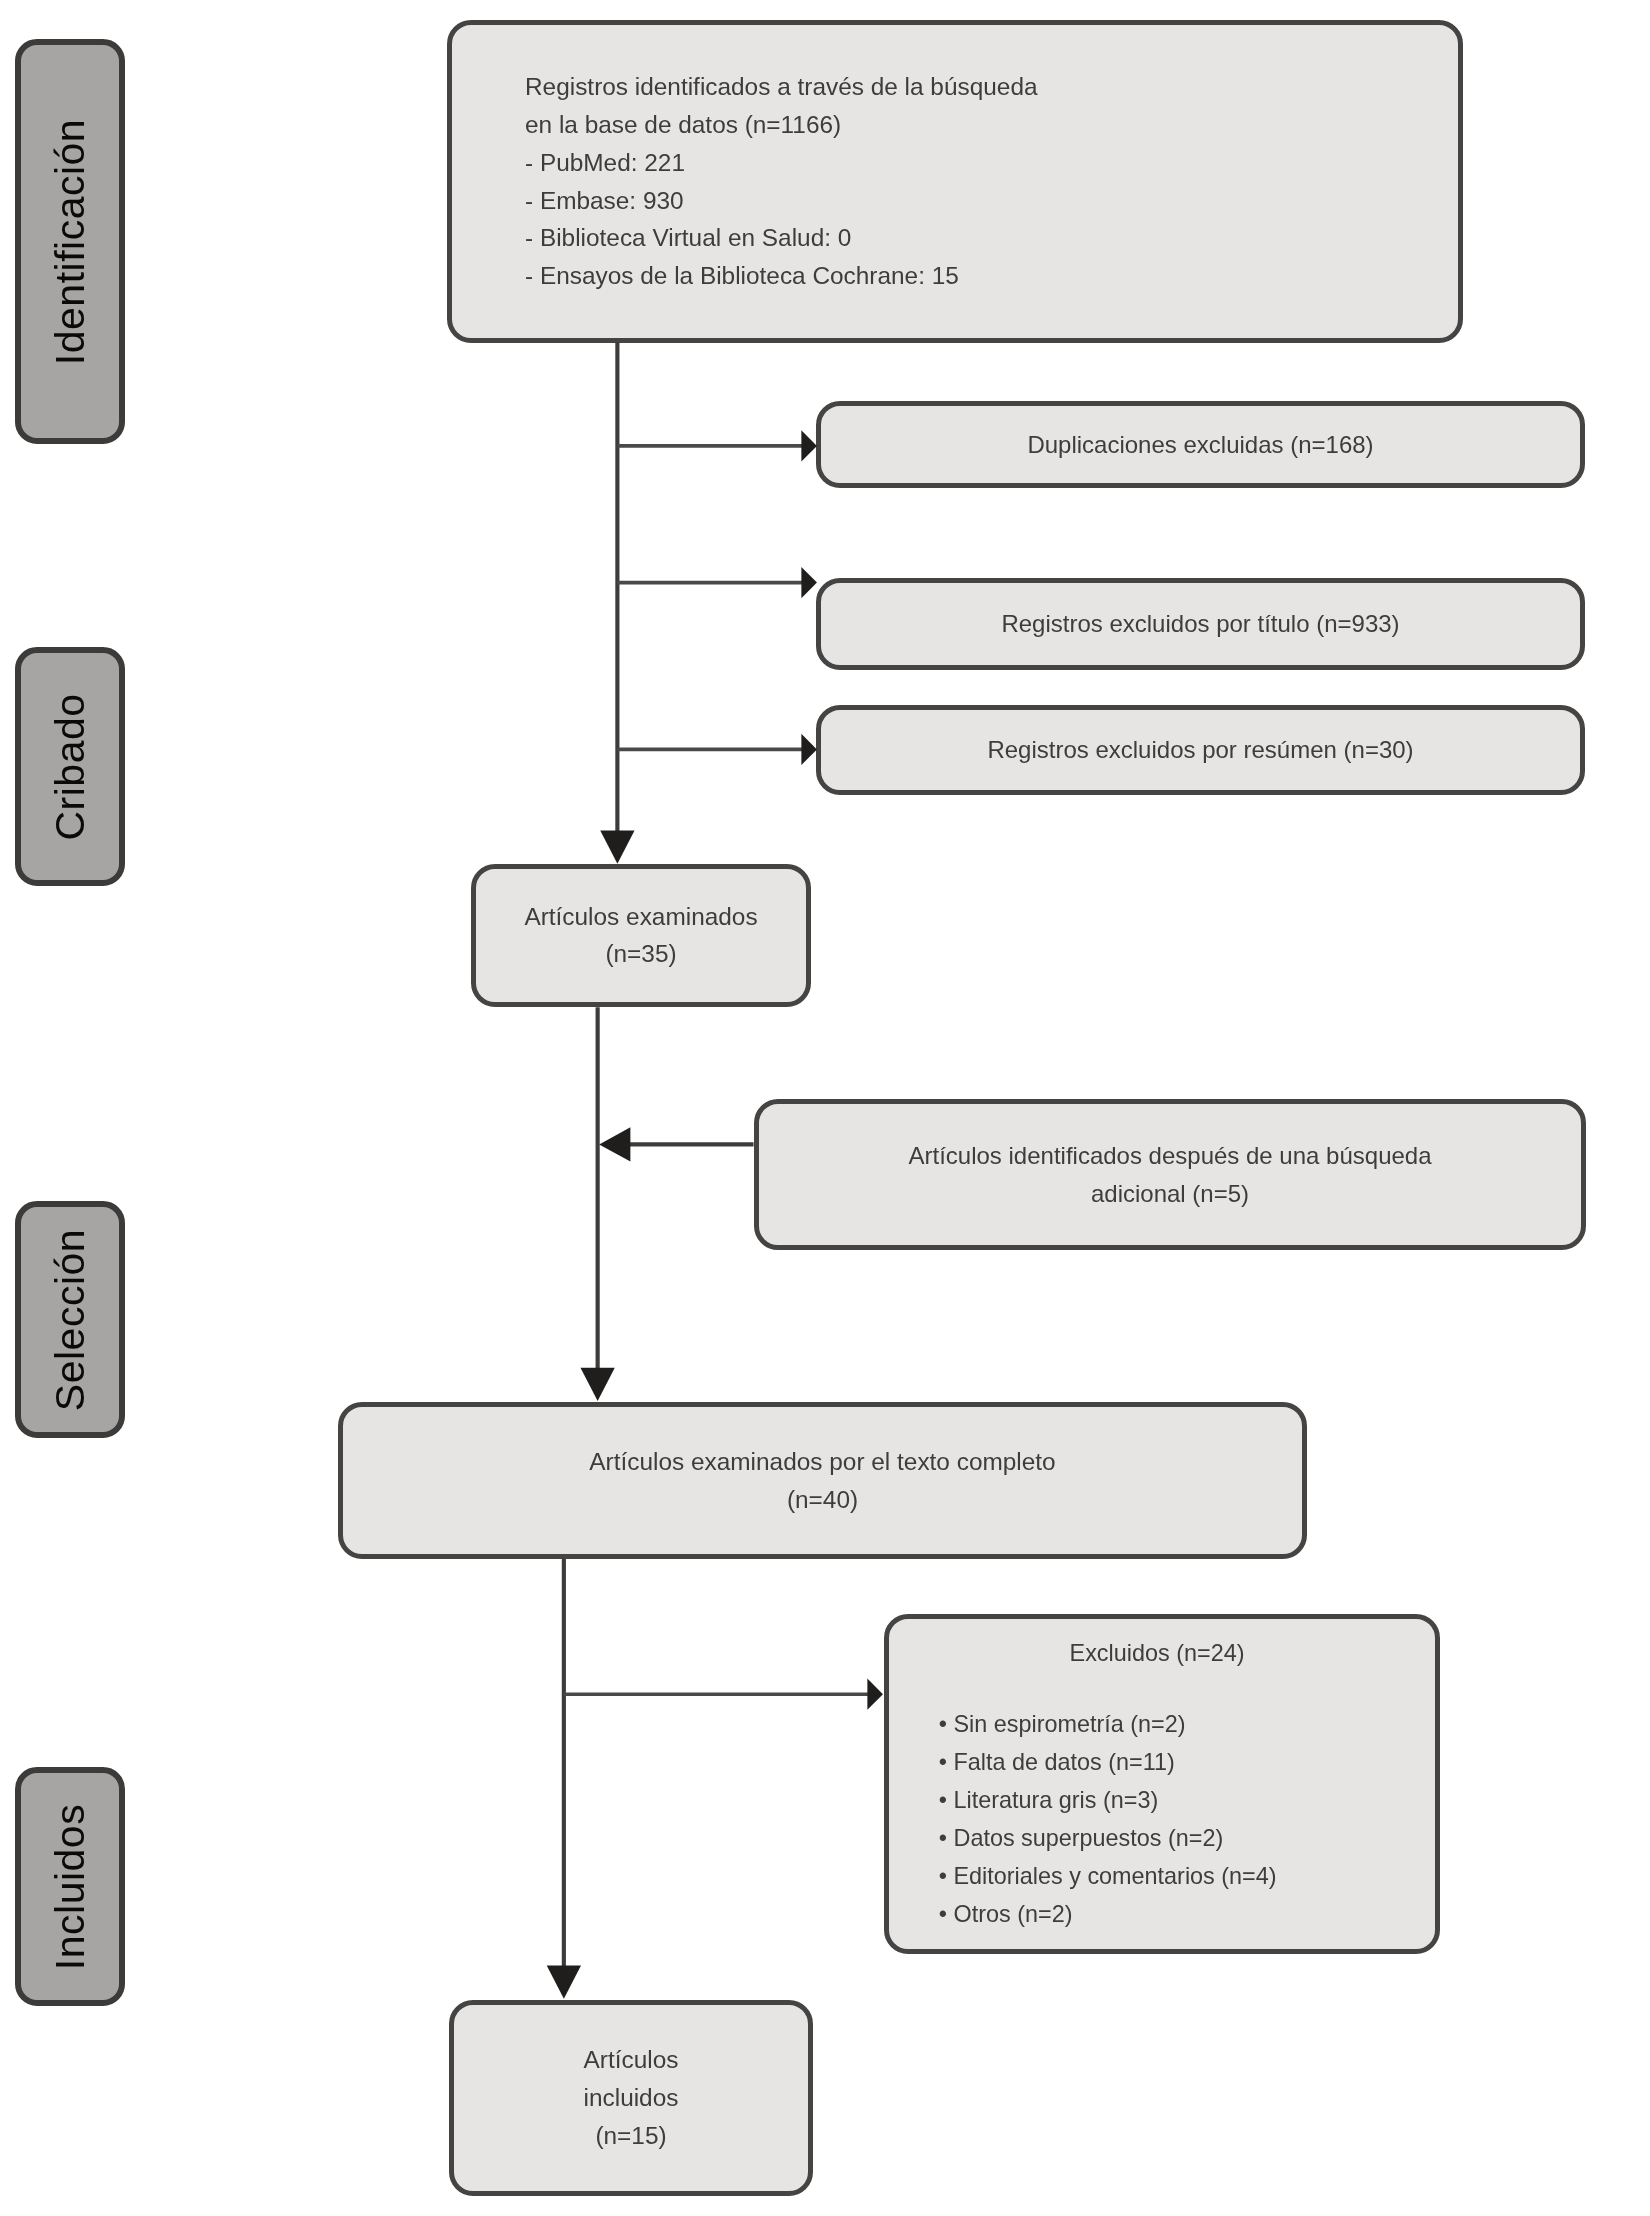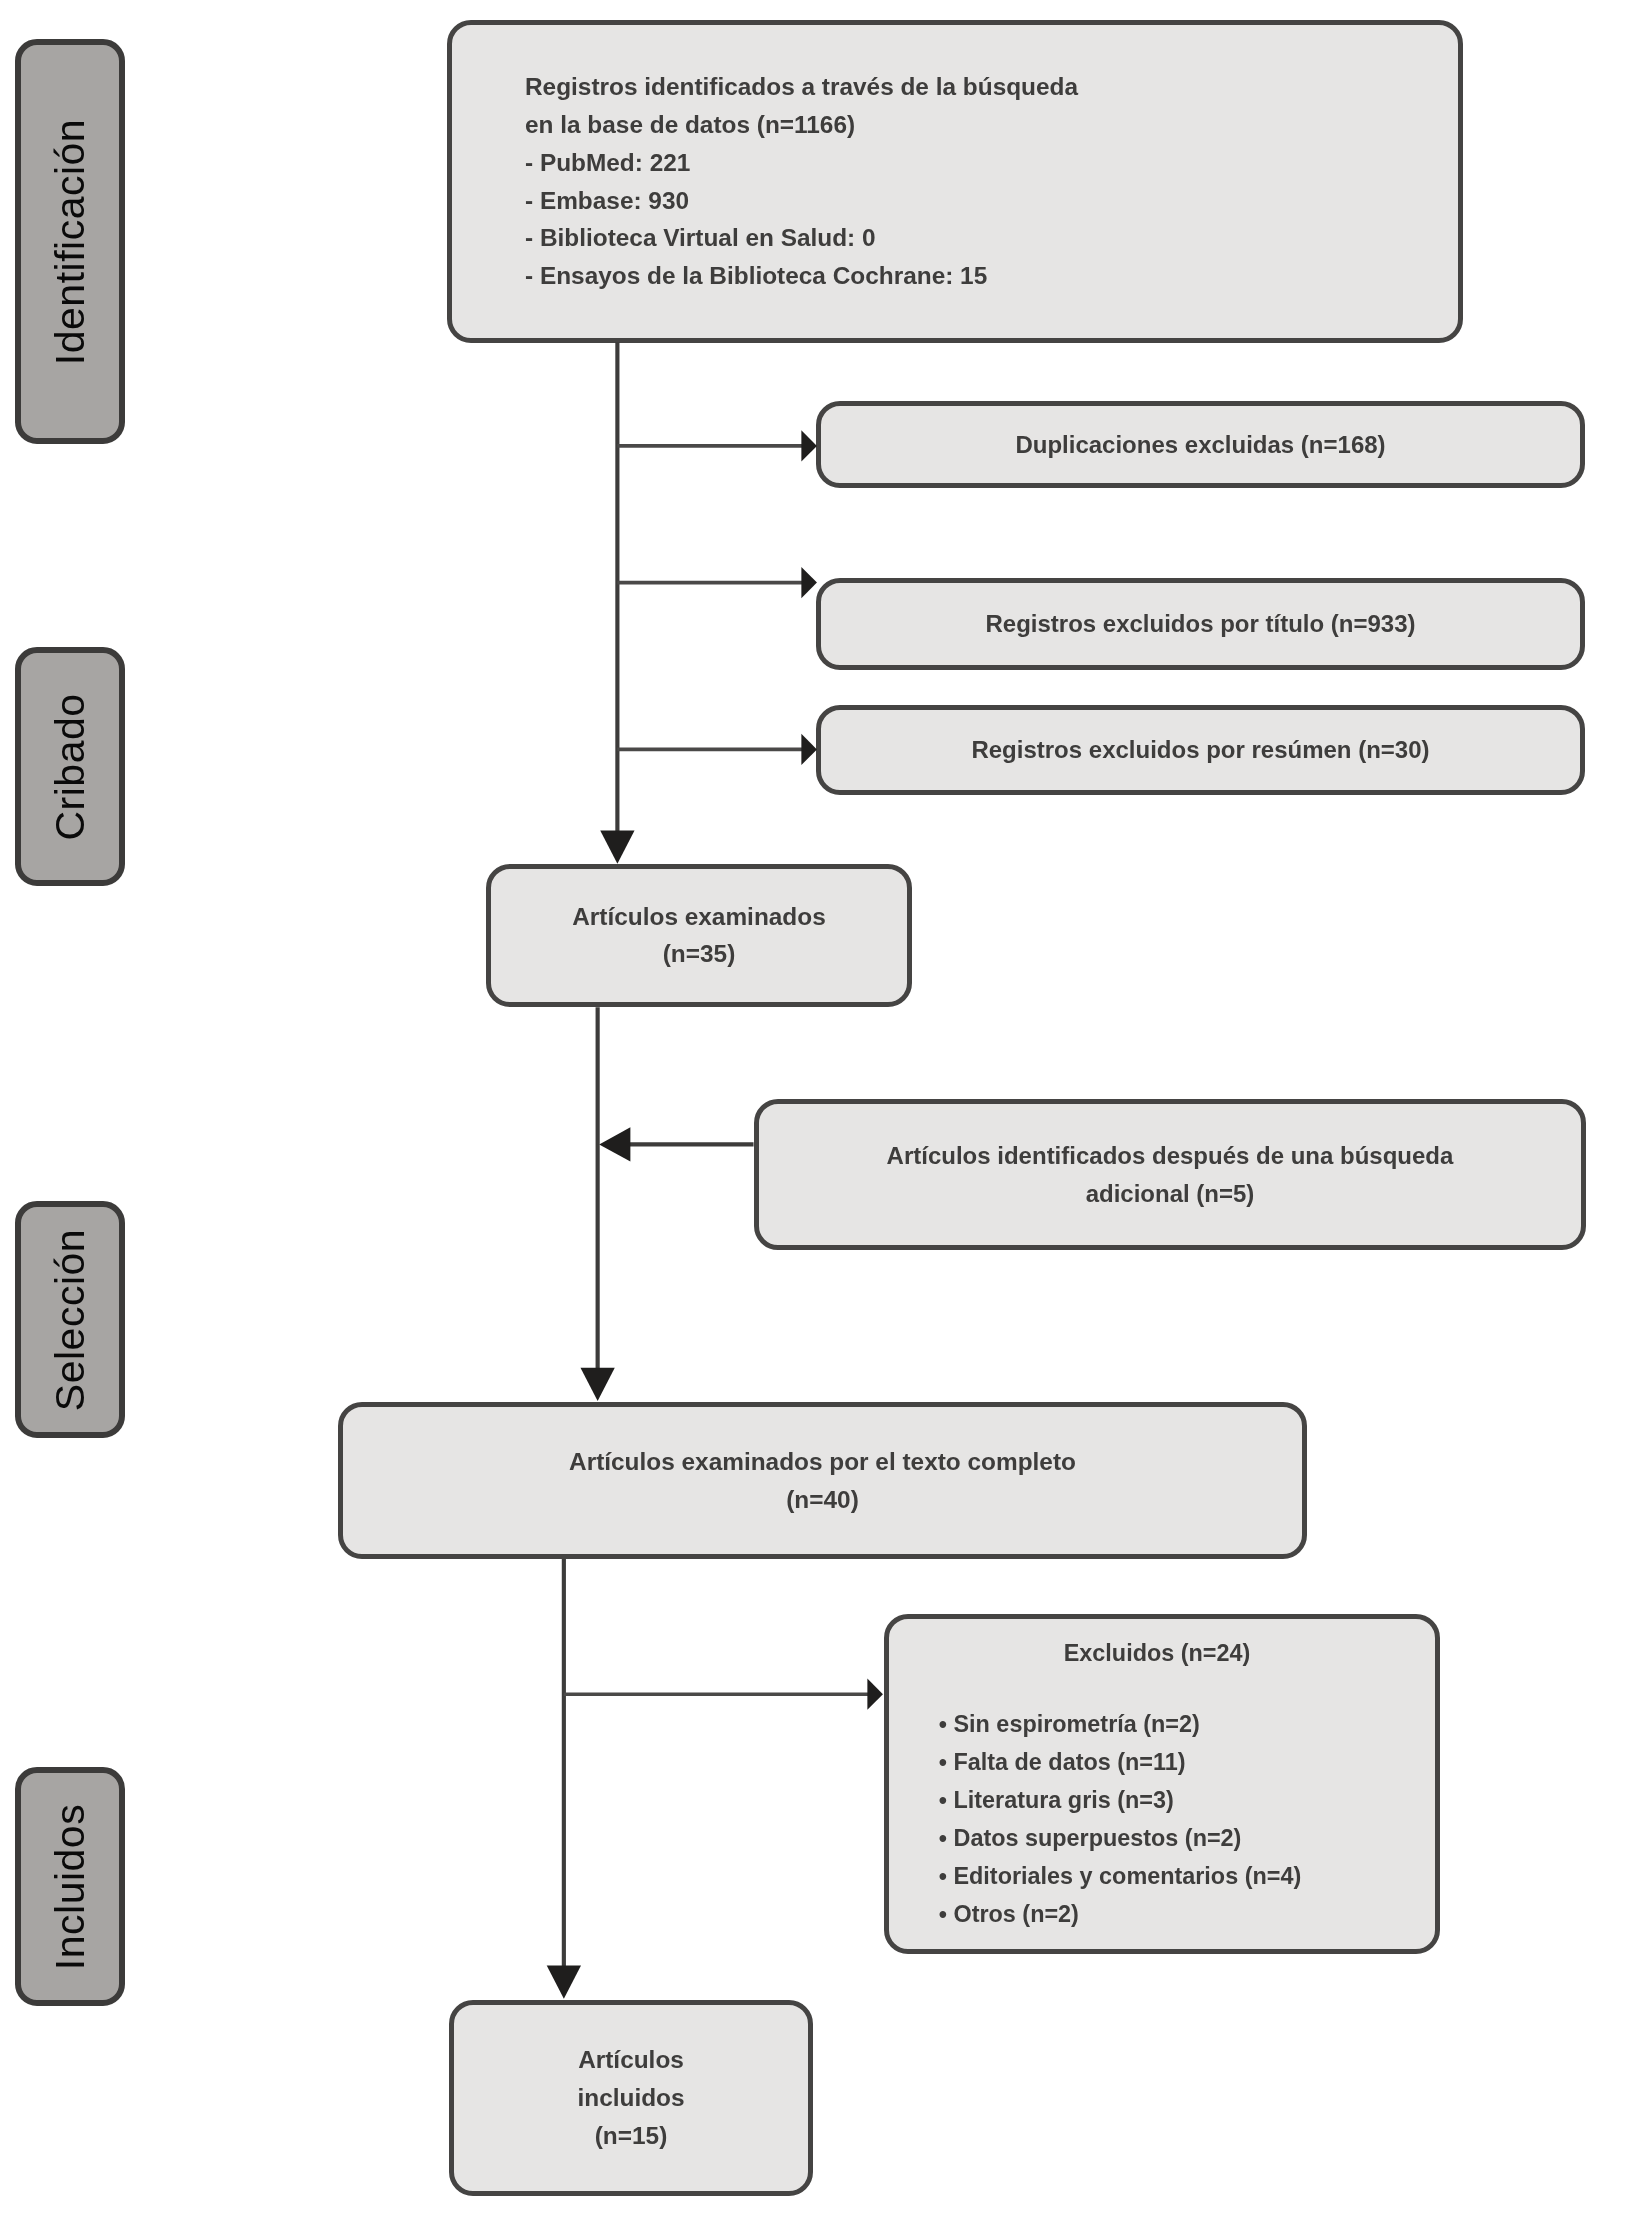--- a/index.html
+++ b/index.html
@@ -25,21 +25,21 @@
     font-size:41px;color:#0a0a0a;letter-spacing:0.5px;
   }
   
   .fbox{
     position:absolute;
     background:#e6e5e4;
     border:5.2px solid #454443;
     border-radius:24px;
     box-sizing:border-box;
     color:#3e3d3c;
-    font-weight:bold;
+    font-weight:normal;
     display:flex;flex-direction:column;justify-content:center;
   }
   .fbox .txt{white-space:pre-line;}
   #box-identified{font-size:24.4px;line-height:1.55;padding-left:73px;padding-right:21px;}
   #box-dup,#box-title,#box-abstract{font-size:24px;text-align:center;}
   #box-screened{font-size:24.4px;line-height:1.5;text-align:center;}
   #box-additional{font-size:24px;line-height:1.55;text-align:center;}
   #box-fulltext{font-size:24.4px;line-height:1.55;text-align:center;}
   #box-included{font-size:24.4px;line-height:1.55;text-align:center;}
   #box-excluded{font-size:23.4px;line-height:1.62;padding:15.6px 21px 15.6px 42px;justify-content:space-between;}
@@ -79,21 +79,21 @@
   </div>
 
   <div class="fbox" id="box-title" style="left:816px;top:538px;width:769px;height:92px;margin-top:40px;">
     <div class="txt">Registros excluidos por título (n=933)</div>
   </div>
 
   <div class="fbox" id="box-abstract" style="left:816px;top:705px;width:769px;height:90px;">
     <div class="txt">Registros excluidos por resúmen (n=30)</div>
   </div>
 
-  <div class="fbox" id="box-screened" style="left:486px;top:864px;width:426px;height:143px;">
+  <div class="fbox" id="box-screened" style="left:471px;top:864px;width:340px;height:143px;">
     <div class="txt">Artículos examinados
 (n=35)</div>
   </div>
 
   <div class="fbox" id="box-additional" style="left:754px;top:1099px;width:832px;height:151px;">
     <div class="txt">Artículos identificados después de una búsqueda
 adicional (n=5)</div>
   </div>
 
   <div class="fbox" id="box-fulltext" style="left:338px;top:1402px;width:969px;height:157px;">

